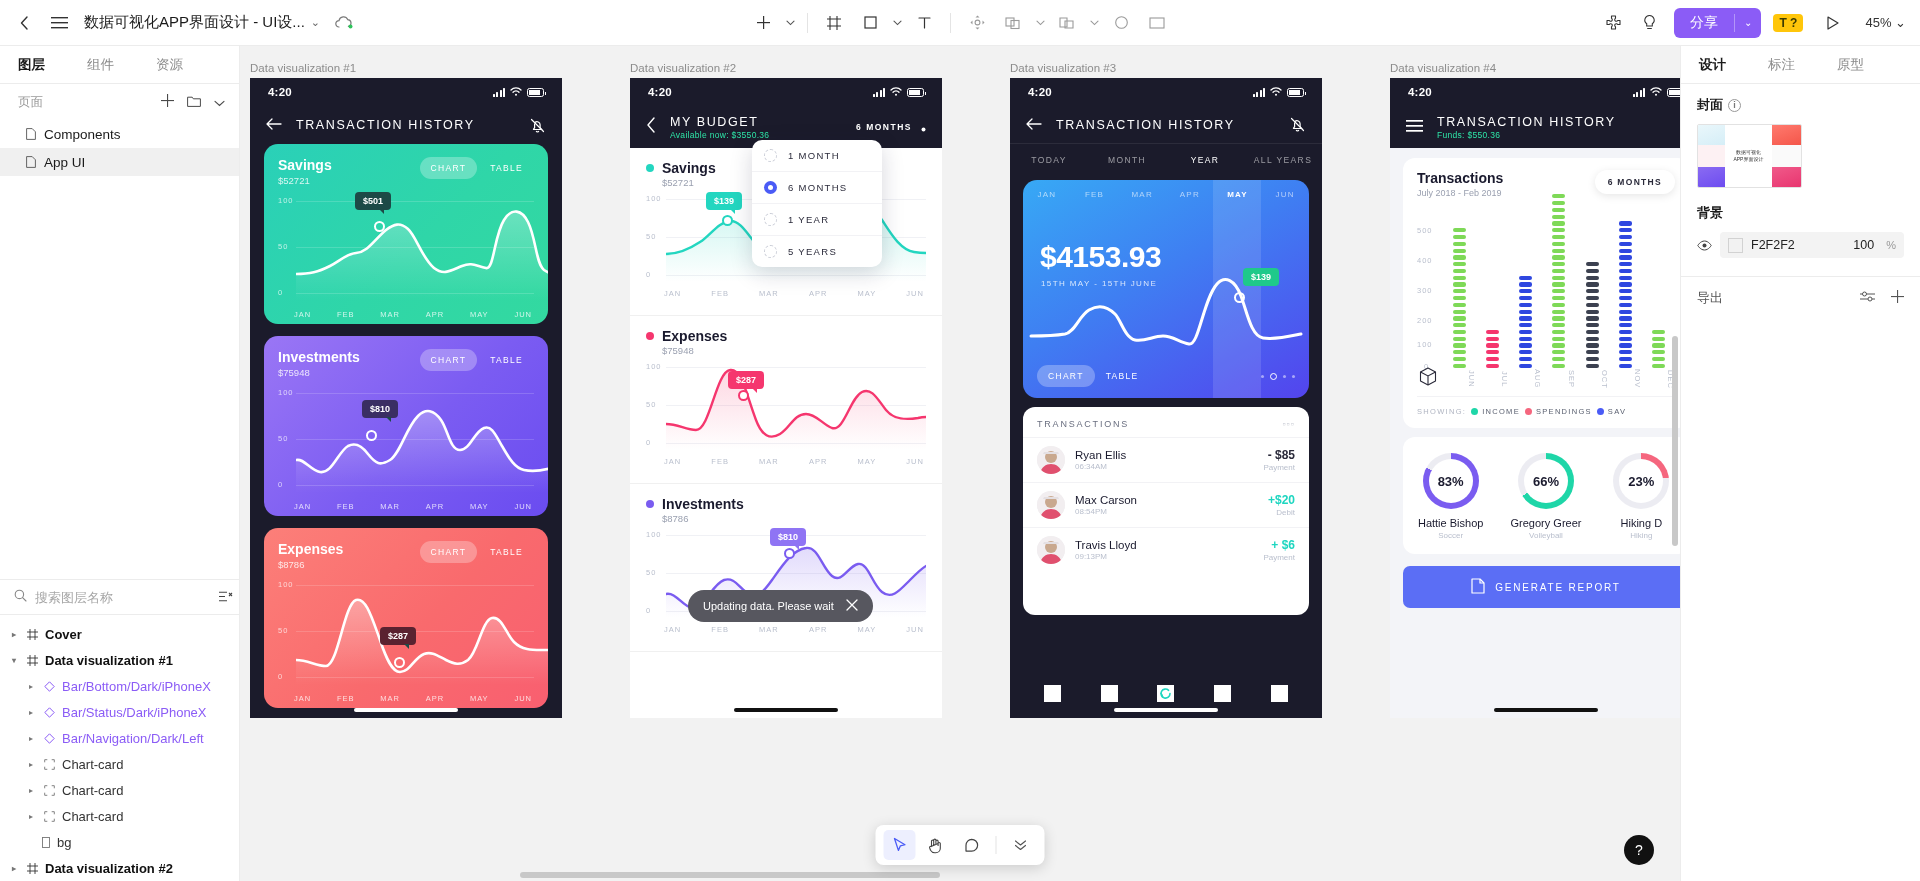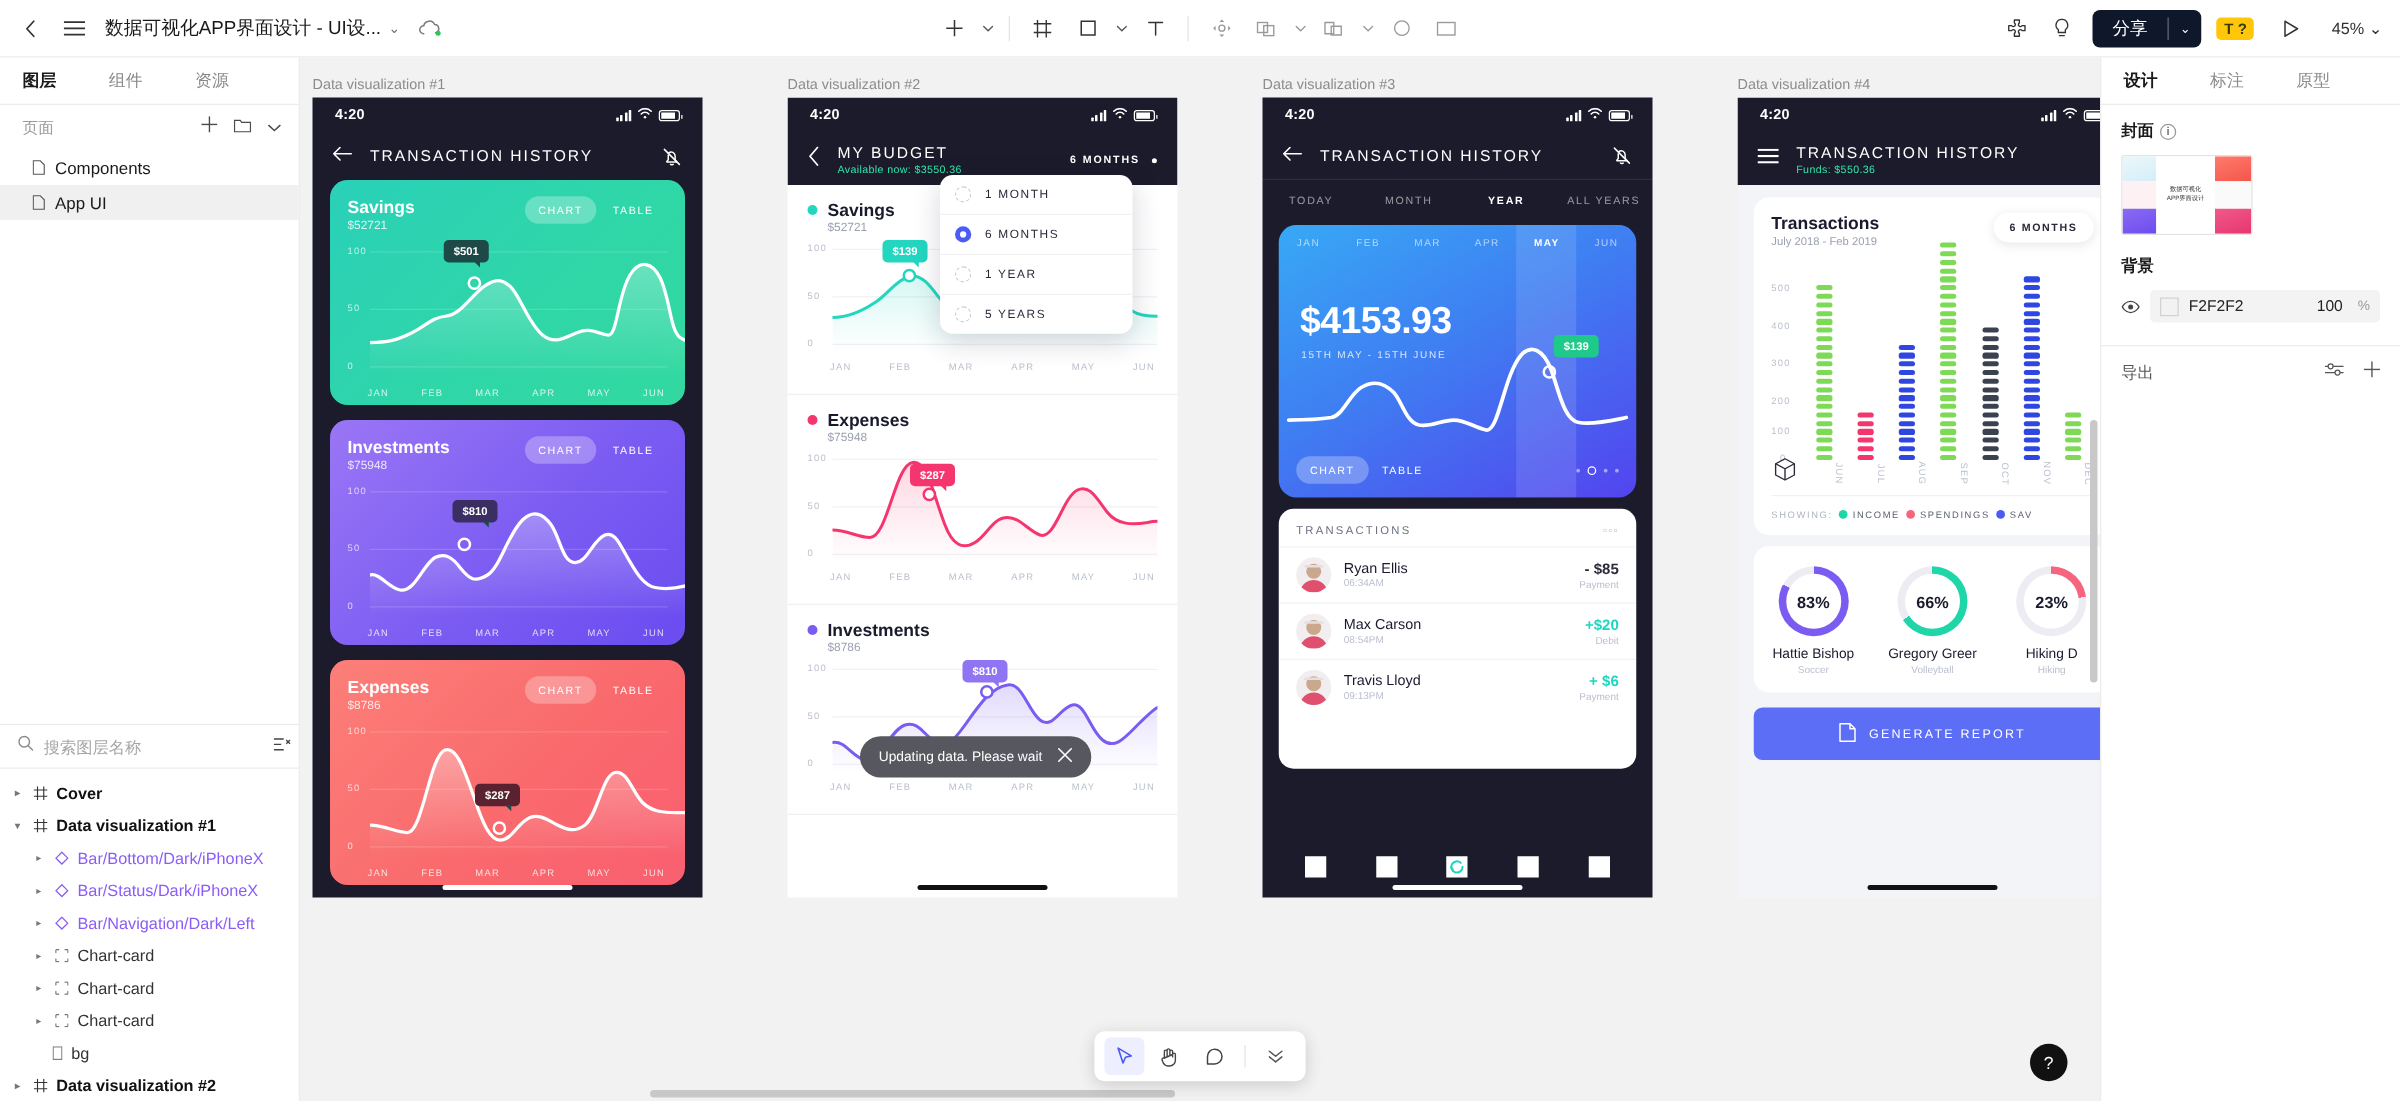--- a/index.html
+++ b/index.html
@@ -27,21 +27,21 @@
     max-width: 230px; overflow: hidden; text-overflow: ellipsis;
   }
   .caret-sm { margin-left: 6px; color: #666; font-size: 11px; }
   .cloud-dot { margin-left: 14px; display: flex; align-items: center; }
   .tb-center { position: absolute; left: 0; right: 0; display: flex; justify-content: center;
     align-items: center; gap: 2px; pointer-events: none; }
   .tb-center > * { pointer-events: auto; }
   .tb-sep { width: 1px; height: 20px; background: #e4e4e4; margin: 0 7px; }
   .tb-right { margin-left: auto; display: flex; align-items: center; gap: 2px; padding-right: 14px; }
   .share-btn {
-    background: #0f172a; color: #fff; border-radius: 6px; height: 30px;
+    background: #8b5cf6; color: #fff; border-radius: 6px; height: 30px;
     display: flex; align-items: center; font-size: 14px; cursor: pointer; margin: 0 10px 0 6px;
   }
   .share-btn .lbl { padding: 0 16px; }
   .share-btn .div { width: 1px; height: 18px; background: rgba(255,255,255,.35); }
   .share-btn .arr { padding: 0 9px; font-size: 10px; }
   .tq-badge {
     background: #ffc60a; color: #3b3b00; font-size: 12px; font-weight: bold;
     border-radius: 4px; padding: 2px 6px; margin-right: 10px; cursor: pointer;
   }
   .zoom-lbl { font-size: 13px; color: #333; margin-left: 14px; cursor: pointer; white-space: nowrap; }
@@ -168,41 +168,41 @@
   .s-amt { font-size: 9.5px; color: #9aa0b0; margin-left: 16px; margin-top: 1px; }
   .s-plot { position: relative; height: 92px; margin-top: 6px; }
   .s-ylab { position: absolute; left: 0; font-size: 7.5px; color: #b9bfcd; letter-spacing: 1px; }
   .s-grid { position: absolute; left: 20px; right: 0; height: 1px; background: #f0f1f5; }
   .s-x { display: flex; justify-content: space-between; padding: 3px 2px 0 18px; }
   .s-x span { font-size: 7.5px; color: #b9bfcd; letter-spacing: 1px; }
   .s-tip { position: absolute; color: #fff; font-size: 9px; font-weight: bold;
     padding: 4px 8px; border-radius: 4px; white-space: nowrap; }
   .s-tip:after { content: ""; position: absolute; bottom: -4px; right: 7px;
     border-left: 5px solid transparent; border-top: 5px solid; border-top-color: inherit; }
-  .dropdown { position: absolute; width: 154px; background: #fff; border-radius: 10px;
+  .dropdown { position: absolute; width: 130px; background: #fff; border-radius: 10px;
     box-shadow: 0 6px 22px rgba(25,30,60,.18); overflow: hidden; z-index: 12; }
   .dd-item { display: flex; align-items: center; gap: 11px; padding: 9px 12px;
     border-bottom: 1px solid #f2f2f5; cursor: pointer; }
   .dd-item:last-child { border-bottom: 0; }
   .radio { width: 13px; height: 13px; border-radius: 50%; border: 1.6px dashed #c9ccd6; flex: none; }
   .radio.on { border: 0; background: #4a5bf6; position: relative; }
   .radio.on:after { content:""; position: absolute; left: 4px; top: 4px; width: 5px; height: 5px;
     background: #fff; border-radius: 50%; }
   .dd-lbl { font-size: 9.5px; letter-spacing: 1.3px; color: #2a2a3a; }
   .toast { position: absolute; background: #57575f; color: #fff; border-radius: 18px;
     display: flex; align-items: center; gap: 12px; padding: 9px 15px; font-size: 11px;
     z-index: 14; white-space: nowrap; }
   .homebar { position: absolute; bottom: 6px; left: 50%; transform: translateX(-50%);
     width: 104px; height: 4px; border-radius: 2px; background: #111; }
 
   
   .p3tabs { display: flex; height: 32px; align-items: center; }
   .p3tabs span { flex: 1; text-align: center; font-size: 8.5px; letter-spacing: 1.4px;
     color: rgba(255,255,255,.55); cursor: pointer; }
-  .p3tabs span.on { color: #fff; font-weight: bold; }
+  .p3tabs span.on { color: #fff; font-weight: normal; }
   .bigcard { margin: 4px 13px 0 13px; height: 218px; border-radius: 14px; position: relative;
     overflow: hidden; background: linear-gradient(150deg,#37a9f5 0%,#3f7ef2 45%,#5344ee 100%); }
   .bc-months { display: flex; padding: 10px 0 0 0; position: relative; z-index: 3; }
   .bc-months span { flex: 1; text-align: center; font-size: 8px; letter-spacing: 1.2px;
     color: rgba(255,255,255,.6); }
   .bc-months span.on { color: #fff; font-weight: bold; }
   .mayband { position: absolute; top: 0; bottom: 0; background: rgba(255,255,255,.12); }
   .bc-amt { position: absolute; left: 17px; top: 60px; color: #fff; font-size: 30px; font-weight: bold;
     letter-spacing: -.5px; z-index: 3; }
   .bc-range { position: absolute; left: 18px; top: 99px; color: rgba(255,255,255,.8);

